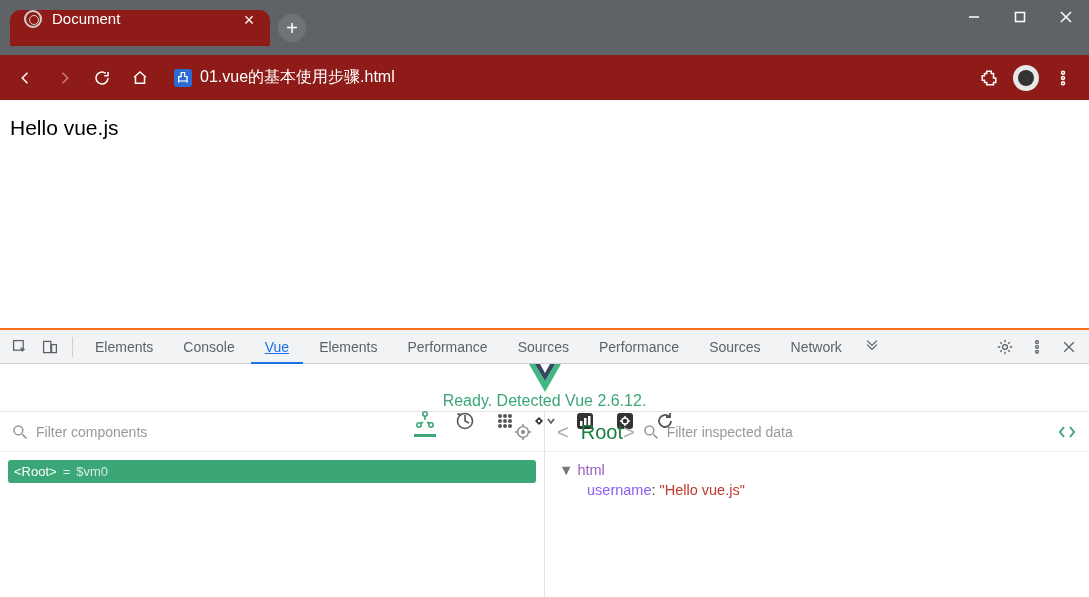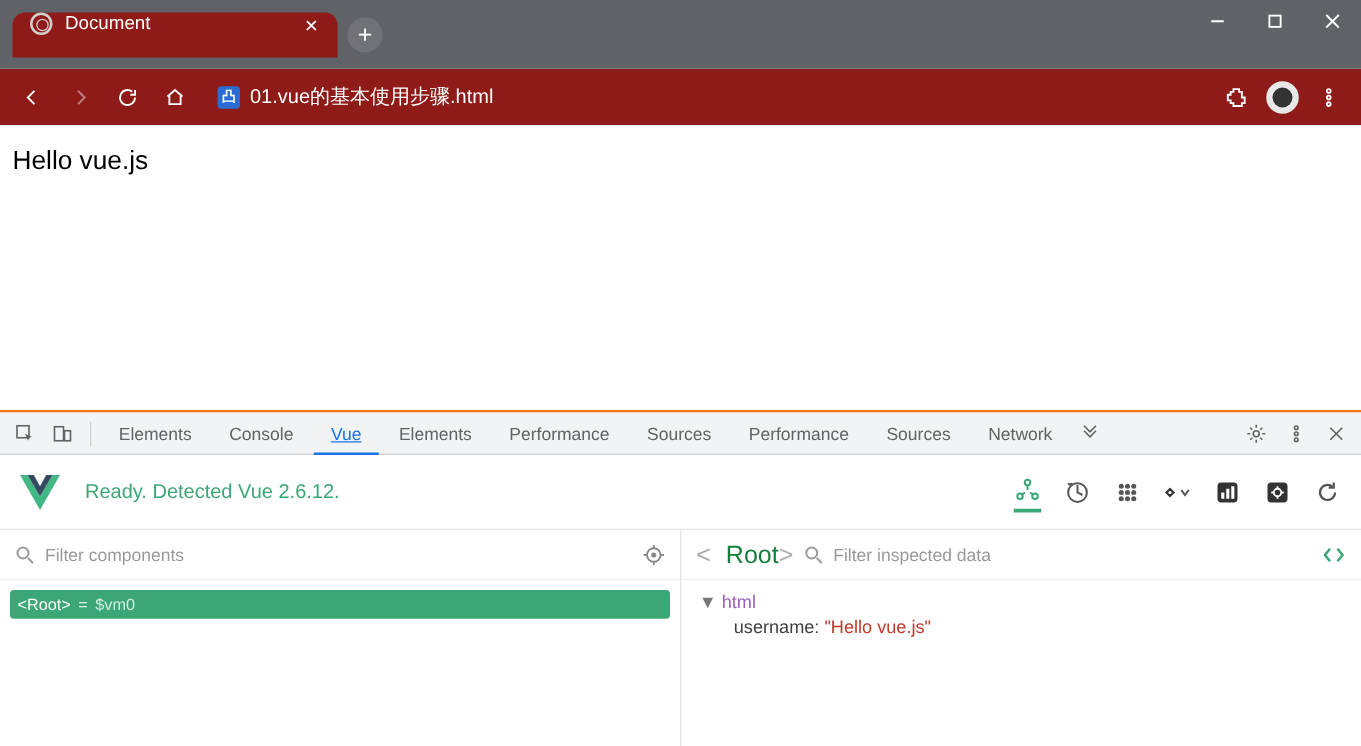--- a/index.html
+++ b/index.html
@@ -37,21 +37,21 @@
   .devtools { border-top: 2px solid #f97316; display:flex; flex-direction:column; height: 305px; }
   .dt-tabs { height: 34px; background:#f1f3f4; border-bottom:1px solid #d0d0d0; display:flex; align-items:center; padding:0 6px; gap:2px; }
   .dt-iconbtn { width:28px; height:28px; display:flex; align-items:center; justify-content:center; cursor:pointer; color:#5f6368; }
   .dt-iconbtn svg { width:16px; height:16px; stroke:#5f6368; stroke-width:1.6; fill:none; }
   .dt-sep { width:1px; height:20px; background:#d0d0d0; margin:0 6px; }
   .dt-tab { padding: 0 14px; height:34px; line-height:34px; font-size:14px; color:#5f6368; cursor:pointer; }
   .dt-tab.active { color:#1a73e8; border-bottom:2px solid #1a73e8;text-decoration:underline; }
   .dt-tabs-right { margin-left:auto; display:flex; align-items:center; gap:4px; }
 
   
-  .vue-bar { height: 60px; border-bottom:1px solid #e4e4e4; display:flex; align-items:center; padding:0 16px; gap:20px; }
+  .vue-bar { height: 48px; border-bottom:1px solid #e4e4e4; display:flex; align-items:center; padding:0 16px; gap:0;flex-direction:column; }
   .vue-logo { width:32px; height:28px; position:relative; }
   .vue-logo svg { width:32px; height:28px; }
   .vue-status { color:#3ba776; font-size:16px; flex:1; }
   .vue-icons { display:flex; align-items:center; gap:18px; }
   .vue-icons .vicon { width:22px; height:22px; display:flex; align-items:center; justify-content:center; cursor:pointer; color:#585858; }
   .vue-icons .vicon.active { color:#3ba776; border-bottom: 3px solid #3ba776; padding-bottom: 10px; margin-bottom:-10px;}
   .vue-icons svg { width:20px; height:20px; }
 
   
   .vue-panels { flex:1; display:flex; }
@@ -71,21 +71,21 @@
   .tree-item .var { color:#cfeee1; font-style: normal;}
 
   .inspect-head { height:40px; border-bottom:1px solid #eee; display:flex; align-items:center; padding:0 12px; gap:8px; }
   .root-bread { font-family: Menlo, Consolas, monospace; font-size:20px; color:#aaa; }
   .root-bread .name { color:#15803d;margin-left:12px; }
   .expand-icon { margin-left:auto; width:20px; height:20px; }
 
   .data-area { padding:10px 14px; font-family: Menlo, Consolas, monospace; font-size:14.5px; }
   .data-toggle { color:#777; cursor:pointer; }
   .data-section { color:#9a5fbf; }
-  .data-key { color:#404040; margin-left: 28px; margin-top: 20px;}
+  .data-key { color:#8b5cf6; margin-left: 28px; margin-top: 20px;}
   .data-colon { color:#444; }
   .data-val { color:#c0392b; }
 </style>
 </head>
 <body>
 
 <div class="titlebar">
   <div class="tab">
     <span class="favicon"></span>
     <span class="tab-title">Document</span>

